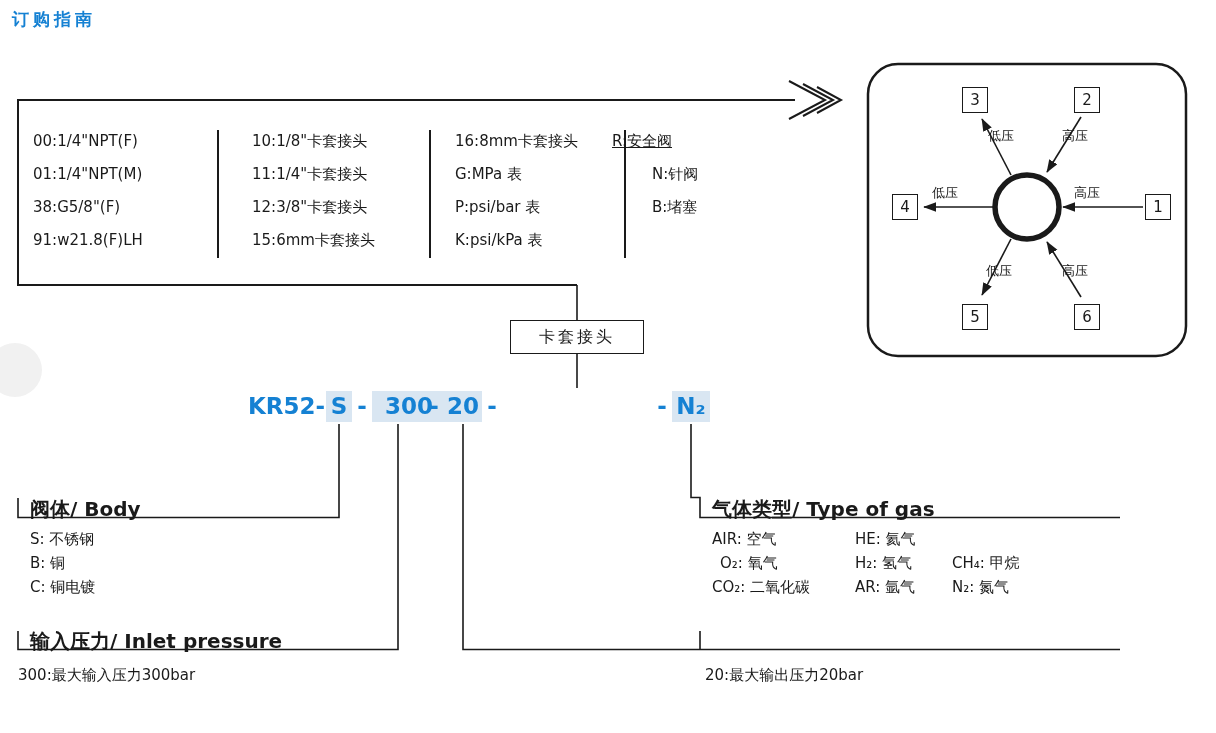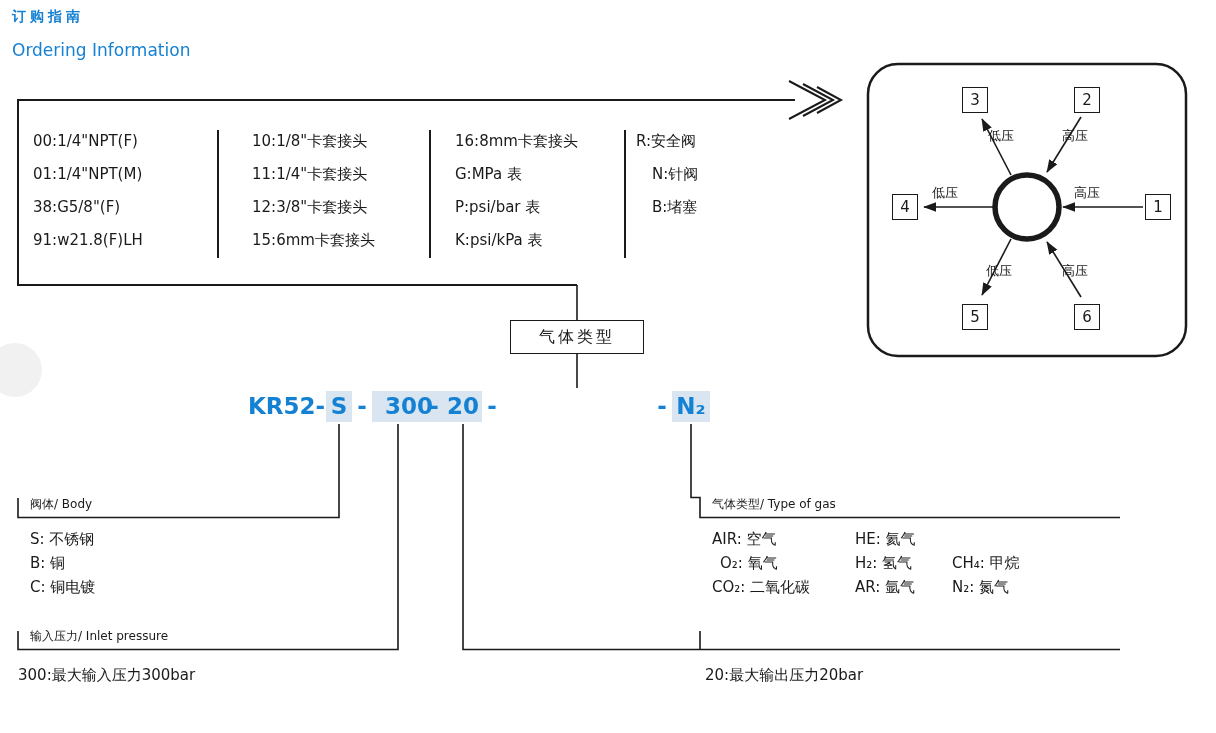--- a/index.html
+++ b/index.html
@@ -4,24 +4,24 @@
 <style>
   * { margin:0; padding:0; box-sizing:border-box; }
   body { background:#ffffff; }
   .page {
     position:relative; width:1216px; height:733px; background:#ffffff;
     font-family:"DejaVu Sans","Liberation Sans",sans-serif; color:#1a1a1a; overflow:hidden;
   }
   .abs { position:absolute; white-space:nowrap; }
   svg.layer { position:absolute; left:0; top:0; z-index:0; }
   .z { z-index:2; }
-  .title-cn { font-size:14px; font-weight:bold; letter-spacing:4px; color:#1581d3; }
+  .title-cn { font-size:17px; font-weight:bold; letter-spacing:4px; color:#1581d3; }
   .title-en { font-size:17px; color:#1581d3; }
   .opt { font-size:15px; }
-  .hdr { font-size:12px; font-weight:normal; }
+  .hdr { font-size:20px; font-weight:bold; }
   .itm { font-size:15px; line-height:22px; }
   .pnum {
     position:absolute; z-index:2; width:26px; height:26px; border:1.5px solid #1a1a1a;
     background:#fff; display:flex; align-items:center; justify-content:center; font-size:15px;
   }
   .plabel { position:absolute; z-index:2; font-size:13px; }
   .port-select {
     position:absolute; z-index:2; left:510px; top:320px; width:134px; height:34px;
     border:1.5px solid #1a1a1a; background:#fff; display:flex; align-items:center;
     justify-content:center; font-size:16px; letter-spacing:3px;
@@ -74,43 +74,42 @@
     <line x1="1081" y1="117" x2="1047" y2="172" stroke="#1a1a1a" stroke-width="1.6" marker-end="url(#ah)"></line>
     <line x1="993" y1="207" x2="924" y2="207" stroke="#1a1a1a" stroke-width="1.6" marker-end="url(#ah)"></line>
     <line x1="1143" y1="207" x2="1063" y2="207" stroke="#1a1a1a" stroke-width="1.6" marker-end="url(#ah)"></line>
     <line x1="1011" y1="239" x2="982" y2="295" stroke="#1a1a1a" stroke-width="1.6" marker-end="url(#ah)"></line>
     <line x1="1081" y1="297" x2="1047" y2="242" stroke="#1a1a1a" stroke-width="1.6" marker-end="url(#ah)"></line>
   </svg>
 
   <div class="watermark"></div>
 
   <div class="abs z title-cn" style="left:12px; top:8px;">订购指南</div>
-  <div class="abs z title-en" style="left:12px; top:40px;">Ordering Information</div>
 
   <div class="abs z opt" style="left:33px;  top:132px;">00:1/4"NPT(F)</div>
   <div class="abs z opt" style="left:33px;  top:165px;">01:1/4"NPT(M)</div>
   <div class="abs z opt" style="left:33px;  top:198px;">38:G5/8"(F)</div>
   <div class="abs z opt" style="left:33px;  top:231px;">91:w21.8(F)LH</div>
 
   <div class="abs z opt" style="left:252px; top:132px;">10:1/8"卡套接头</div>
   <div class="abs z opt" style="left:252px; top:165px;">11:1/4"卡套接头</div>
   <div class="abs z opt" style="left:252px; top:198px;">12:3/8"卡套接头</div>
   <div class="abs z opt" style="left:252px; top:231px;">15:6mm卡套接头</div>
 
   <div class="abs z opt" style="left:455px; top:132px;">16:8mm卡套接头</div>
   <div class="abs z opt" style="left:455px; top:165px;">G:MPa 表</div>
   <div class="abs z opt" style="left:455px; top:198px;">P:psi/bar 表</div>
   <div class="abs z opt" style="left:455px; top:231px;">K:psi/kPa 表</div>
 
-  <div class="abs z opt" style="left:636px; top:132px;">R:安全阀</div>
+  <div class="abs z opt" style="left:612px; top:132px;text-decoration:underline;">R:安全阀</div>
   <div class="abs z opt" style="left:652px; top:165px;">N:针阀</div>
   <div class="abs z opt" style="left:652px; top:198px;">B:堵塞</div>
 
   <div class="port-select">
-    <span>气体类型</span>
+    <span>卡套接头</span>
   </div>
 
   <div class="pnum" style="left:1145px; top:194px;">1</div>
   <div class="pnum" style="left:1074px; top:87px;">2</div>
   <div class="pnum" style="left:962px;  top:87px;">3</div>
   <div class="pnum" style="left:892px;  top:194px;">4</div>
   <div class="pnum" style="left:962px;  top:304px;">5</div>
   <div class="pnum" style="left:1074px; top:304px;">6</div>
 
   <div class="plabel" style="left:988px;  top:127px;">低压</div>

